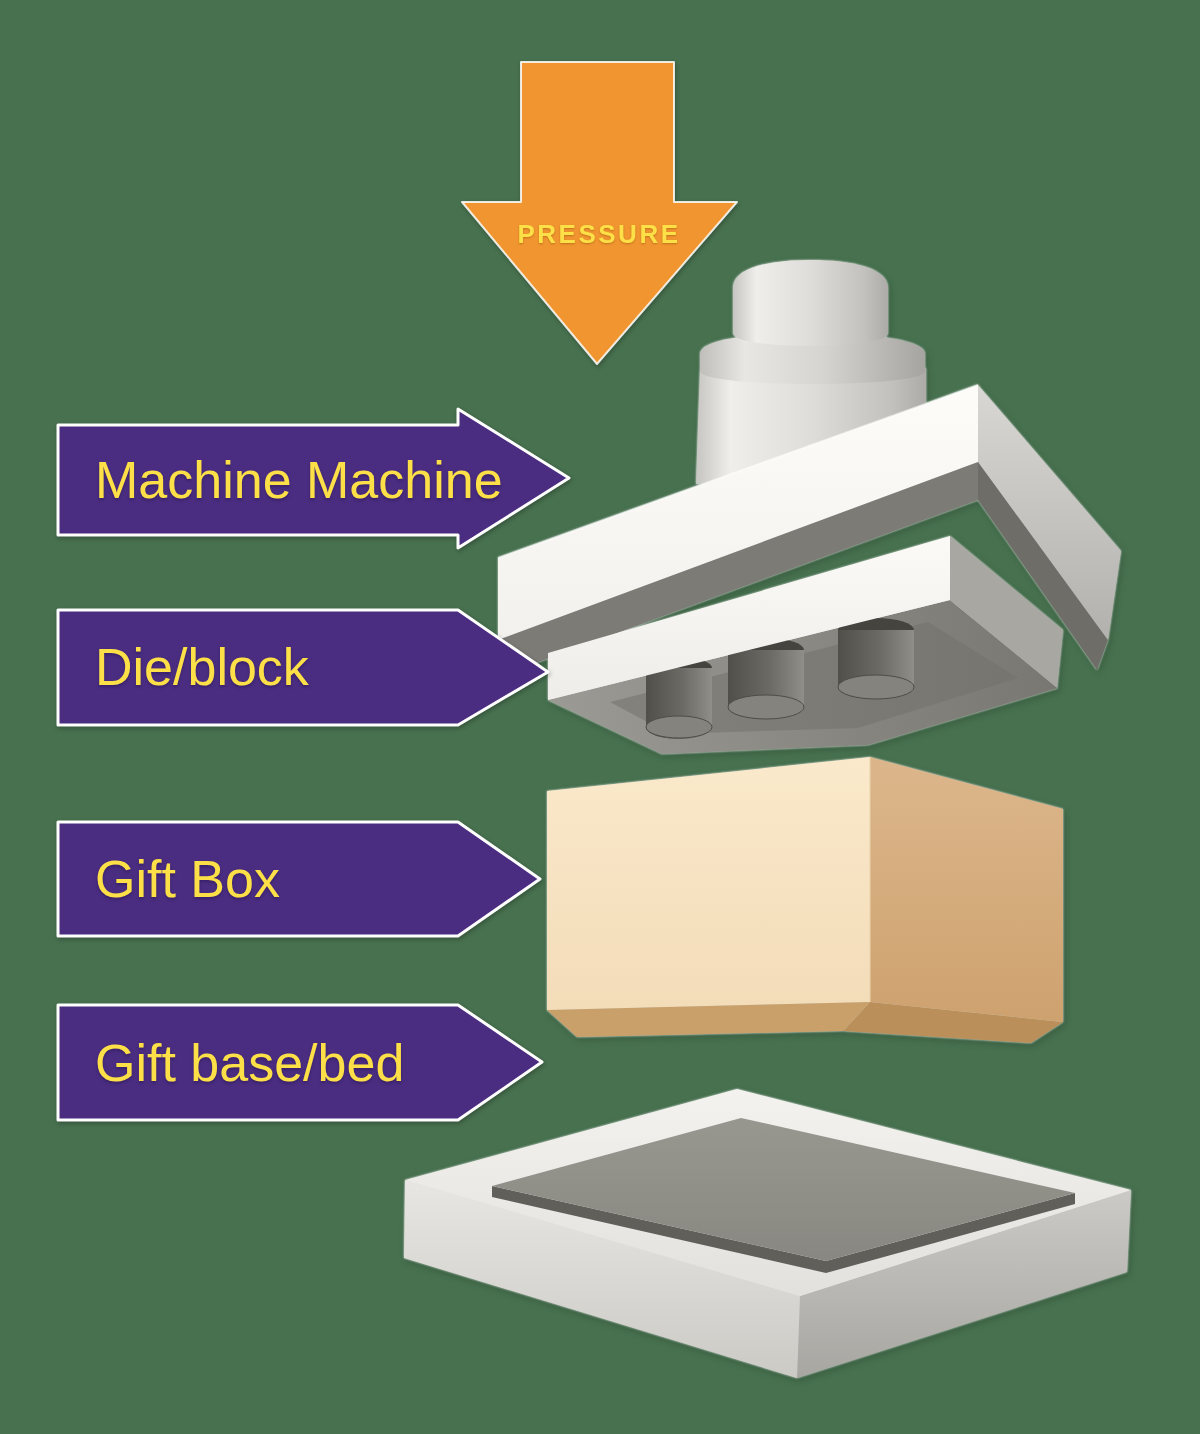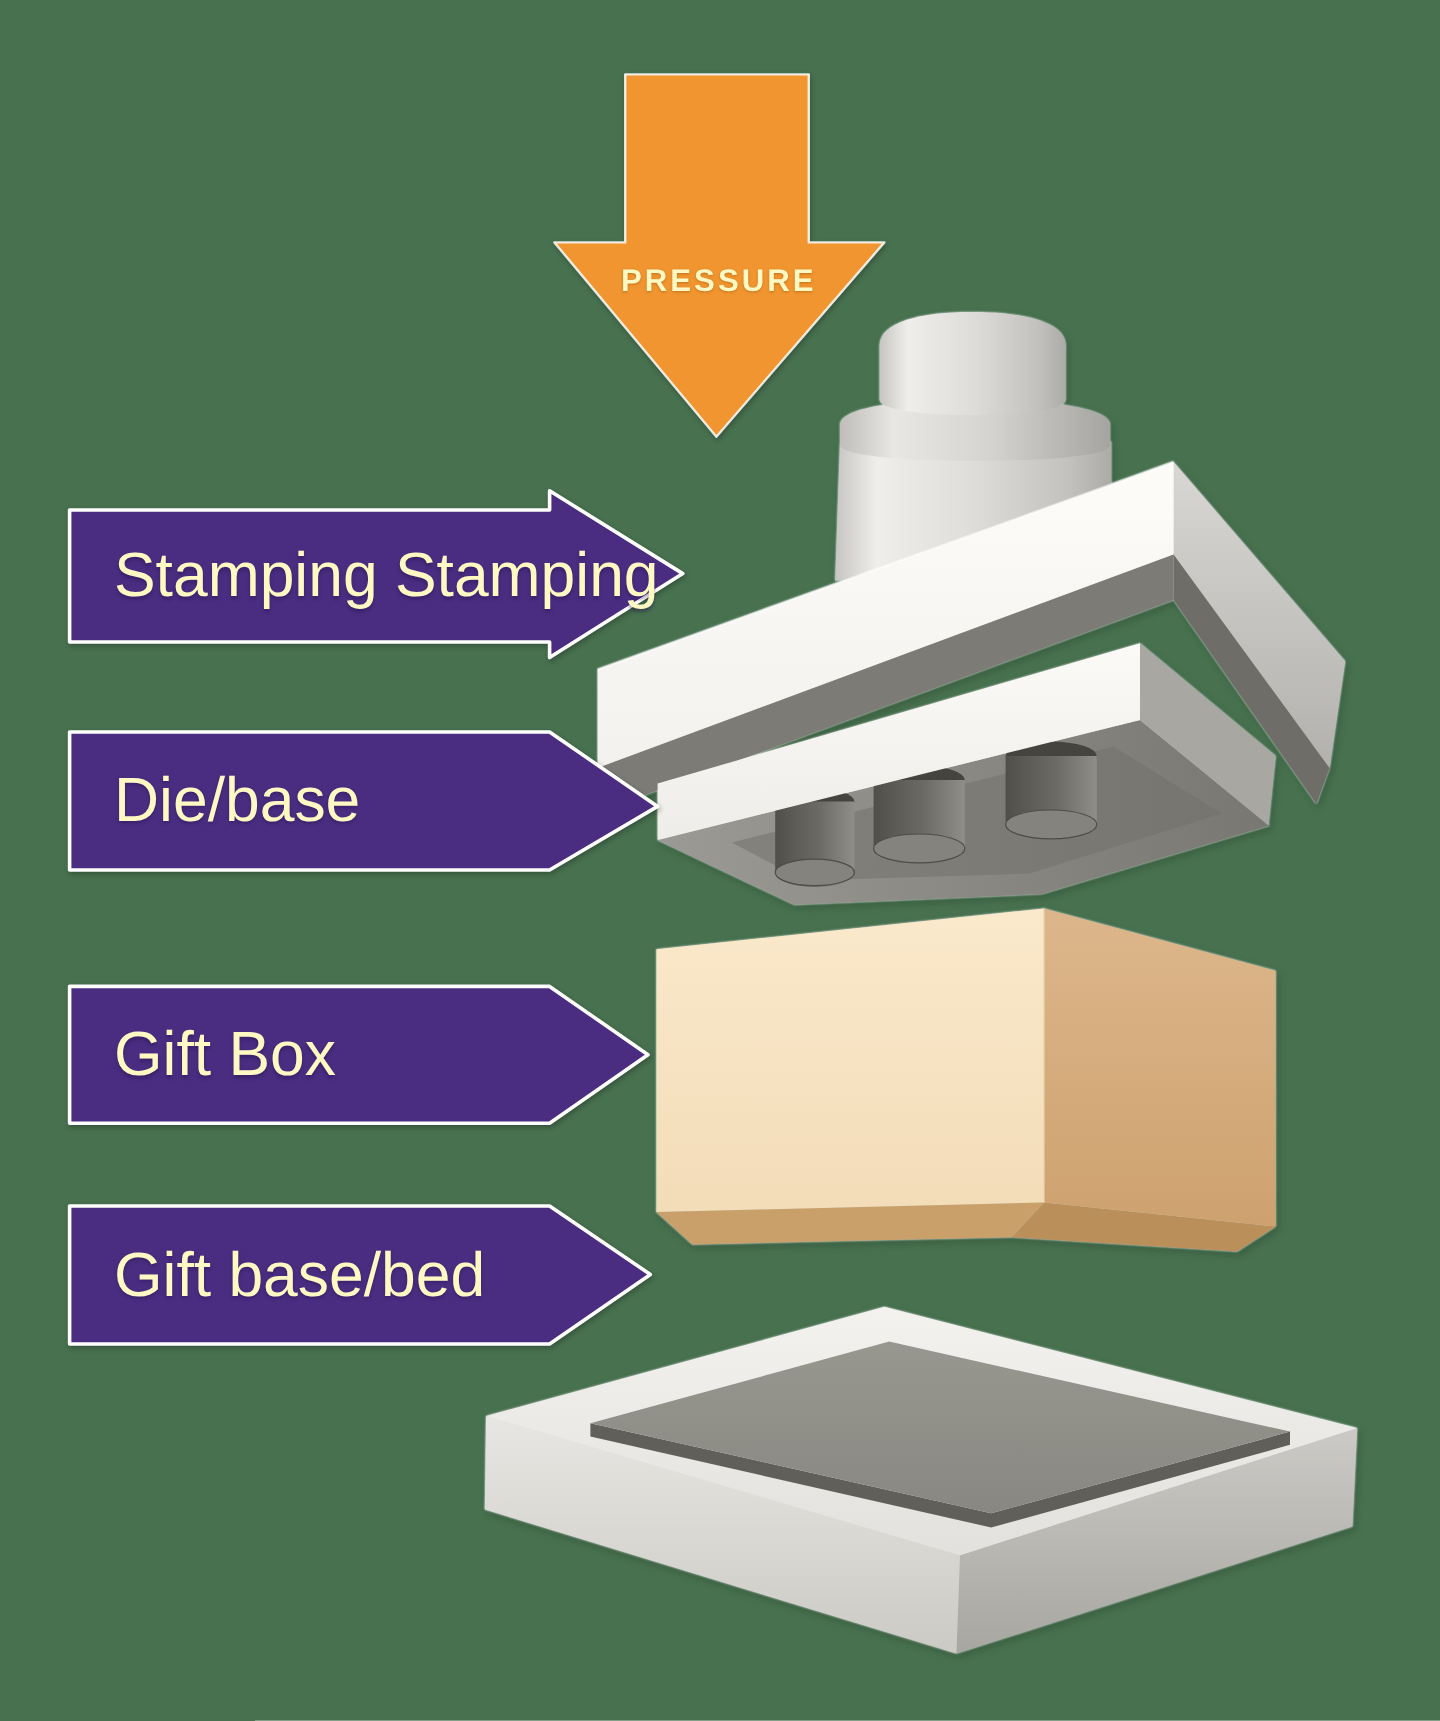--- a/index.html
+++ b/index.html
@@ -8,21 +8,21 @@
     position:relative;
     width:1200px;height:1434px;
     background:#47714F;
     overflow:hidden;
   }
   .stage svg{position:absolute;left:0;top:0;}
   .cutout{filter:drop-shadow(0 0 1px rgba(255,255,255,.85)) drop-shadow(2px 3px 3px rgba(25,45,30,.28));}
   .arrowcut{filter:drop-shadow(1px 2px 2px rgba(20,30,20,.35));}
   .label{
     position:absolute;
-    color:#fef9c3;
+    color:#fde047;
     white-space:nowrap;
     pointer-events:none;
     text-shadow:0 2px 3px rgba(35,18,80,.45);
   }
   .callout-label{
     font-size:52px;
     line-height:1;
     letter-spacing:0px;
     transform:translateY(-50%);
   }
@@ -160,21 +160,21 @@
     <g class="arrowcut">
       <polygon points="58,425 458,425 458,409 569,478 458,548 458,535 58,535" fill="#4A2D80" stroke="#FFFFFF" stroke-width="3" stroke-linejoin="round"></polygon>
       <polygon points="58,610 458,610 548,672 458,725 58,725" fill="#4A2D80" stroke="#FFFFFF" stroke-width="3" stroke-linejoin="round"></polygon>
       <polygon points="58,822 458,822 540,879 458,936 58,936" fill="#4A2D80" stroke="#FFFFFF" stroke-width="3" stroke-linejoin="round"></polygon>
       <polygon points="58,1005 458,1005 542,1062 458,1120 58,1120" fill="#4A2D80" stroke="#FFFFFF" stroke-width="3" stroke-linejoin="round"></polygon>
     </g>
   </svg>
 
   <div class="label pressure-label" style="left:599px;top:234px;">PRESSURE</div>
 
-  <div class="label callout-label" style="left:95px;top:480px;">Stamping Stamping</div>
+  <div class="label callout-label" style="left:95px;top:480px;">Machine Machine</div>
 
-  <div class="label callout-label" style="left:95px;top:667px;">Die/base</div>
+  <div class="label callout-label" style="left:95px;top:667px;">Die/block</div>
 
   <div class="label callout-label" style="left:95px;top:879px;">Gift Box</div>
 
   <div class="label callout-label" style="left:95px;top:1063px;">Gift base/bed</div>
 
 </div>
 
 </body></html>

